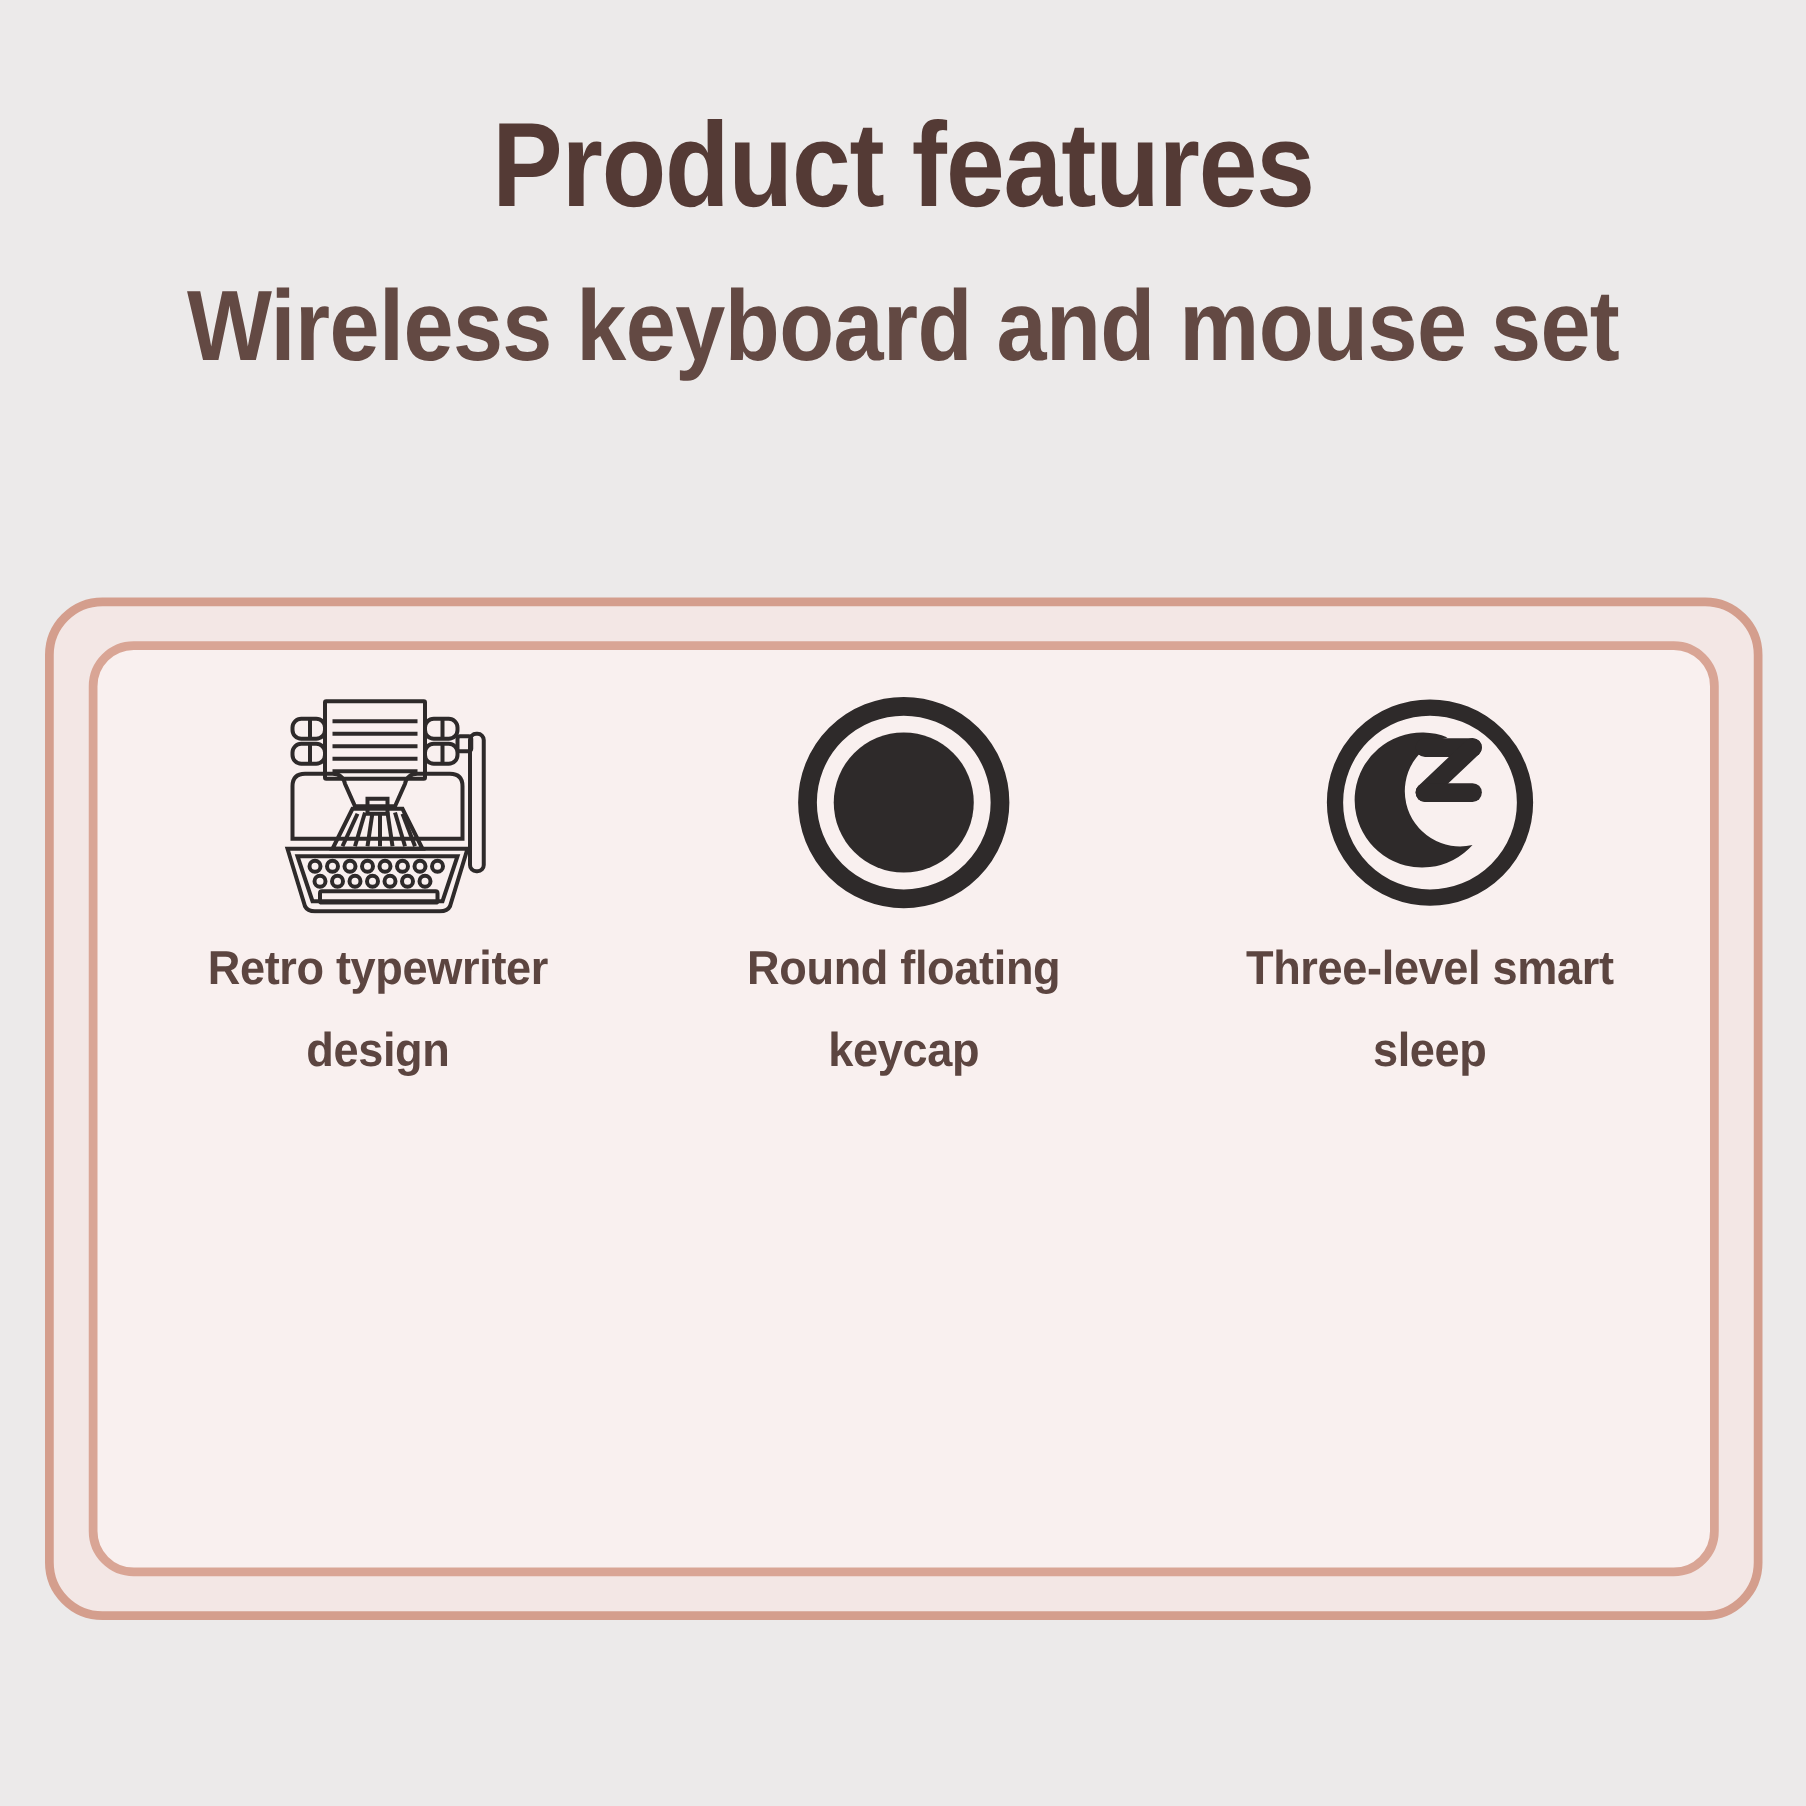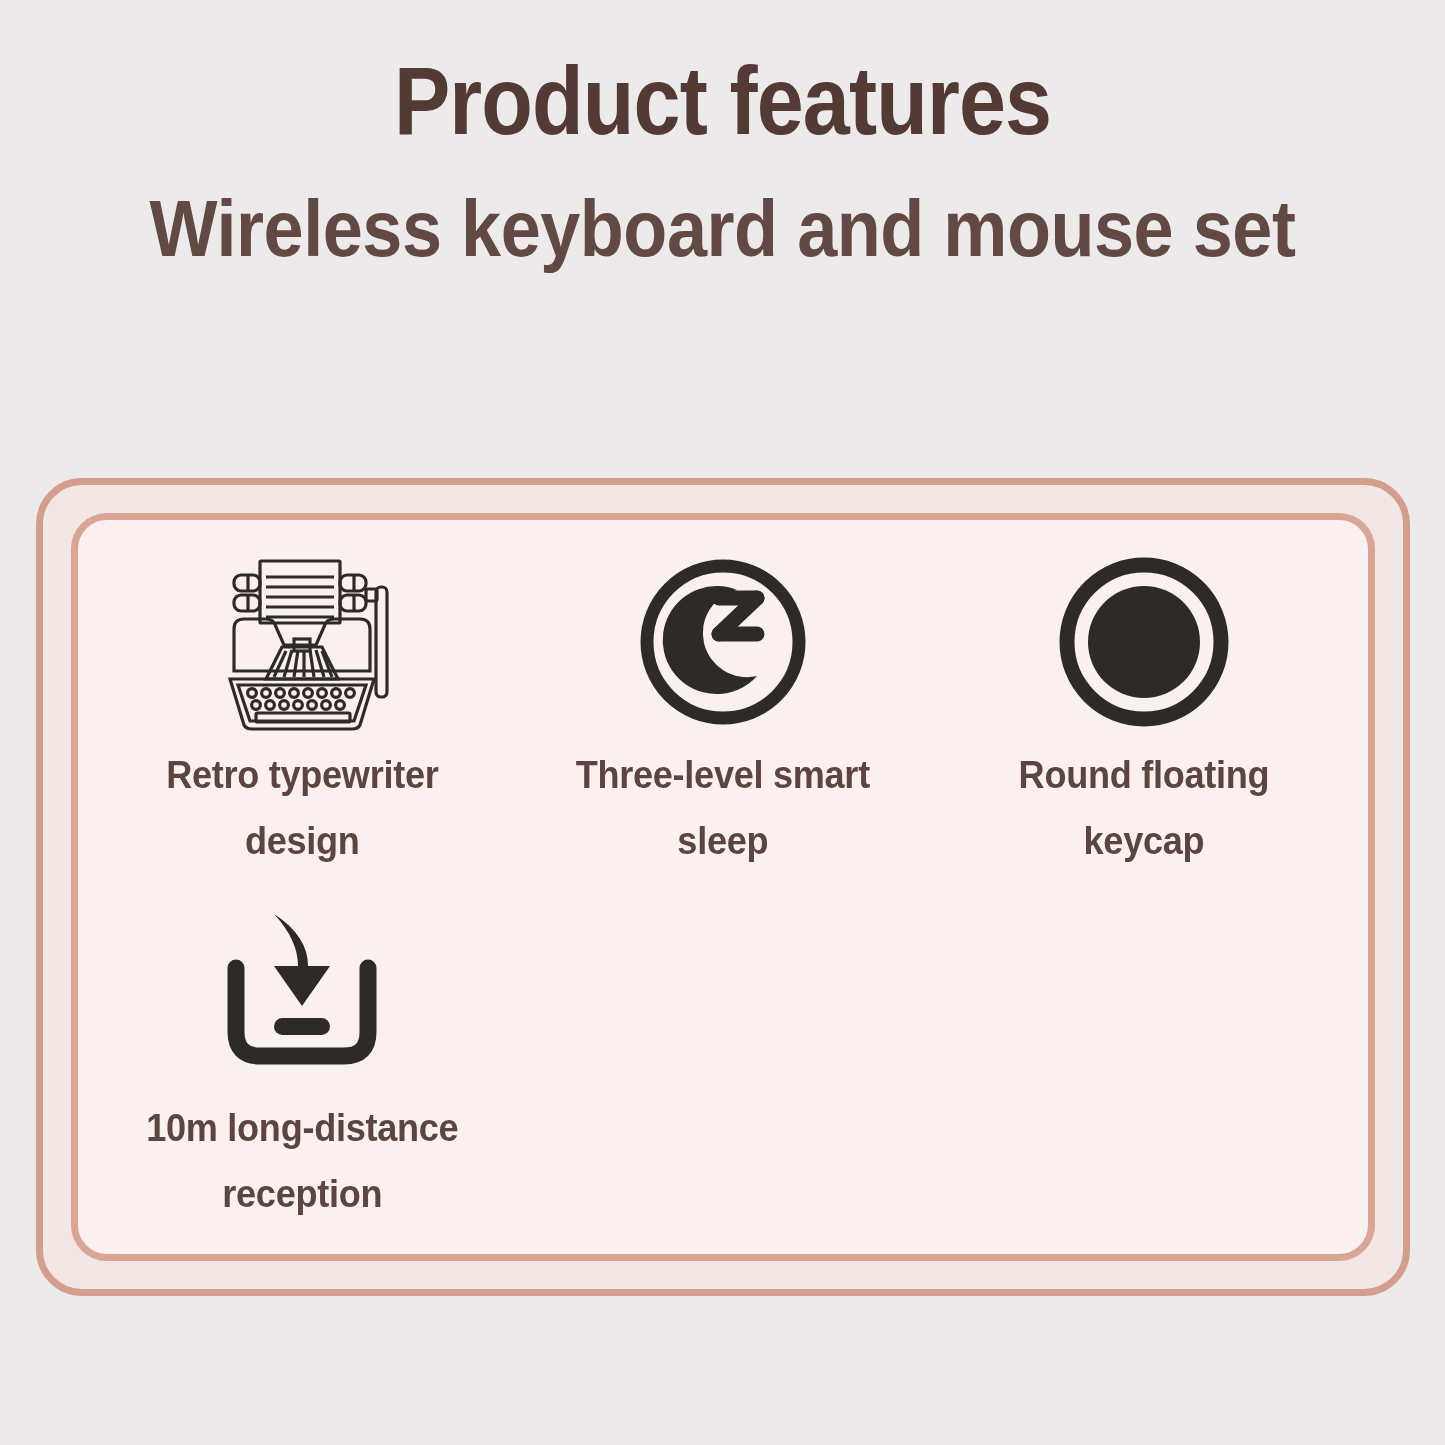--- a/index.html
+++ b/index.html
@@ -18,21 +18,21 @@
     height: 1445px;
     background: #ECEAEA;
   }
 
   
   .header {
     position: absolute;
     top: 0;
     left: 0;
     width: 1445px;
-    padding-top: 52px;
+    padding-top: 84px;
     text-align: center;
   }
 
   .title {
     font-family: "Liberation Sans", sans-serif;
     font-weight: bold;
     font-size: 96px;
     line-height: 1.02;
     letter-spacing: -1px;
     color: #543A35;
@@ -197,66 +197,49 @@
           <div class="caption">
             <div>Retro typewriter</div>
             <div>design</div>
           </div>
         </div>
 
 
         <div class="cell">
           <div class="icon-wrap">
             <svg width="176" height="176" viewBox="0 0 176 176">
+              <circle cx="88" cy="88" r="77" fill="none" stroke="#2E2A2A" stroke-width="15"></circle>
+              <circle cx="88" cy="88" r="56" fill="#2E2A2A"></circle>
+            </svg>
+          </div>
+          <div class="caption">
+            <div>Round floating</div>
+            <div>keycap</div>
+          </div>
+        </div>
+
+        <div class="cell">
+          <div class="icon-wrap">
+            <svg width="176" height="176" viewBox="0 0 176 176">
               <circle cx="88" cy="88" r="76" fill="none" stroke="#2E2A2A" stroke-width="13"></circle>
 
               <path d="M102 36 A54 54 0 1 0 122 122 A44 44 0 1 1 102 36 Z" fill="#2E2A2A"></path>
 
               <g stroke="#2E2A2A" stroke-width="15" stroke-linecap="round" fill="none">
                 <line x1="84" y1="44" x2="122" y2="44"></line>
                 <line x1="122" y1="44" x2="84" y2="80"></line>
                 <line x1="84" y1="80" x2="122" y2="80"></line>
               </g>
             </svg>
           </div>
           <div class="caption">
             <div>Three-level smart</div>
             <div>sleep</div>
           </div>
         </div>
 
-        <div class="cell">
-          <div class="icon-wrap">
-            <svg width="176" height="176" viewBox="0 0 176 176">
-              <circle cx="88" cy="88" r="77" fill="none" stroke="#2E2A2A" stroke-width="15"></circle>
-              <circle cx="88" cy="88" r="56" fill="#2E2A2A"></circle>
-            </svg>
-          </div>
-          <div class="caption">
-            <div>Round floating</div>
-            <div>keycap</div>
-          </div>
-        </div>
-
-        <div class="cell">
-          <div class="icon-wrap">
-            <svg width="180" height="170" viewBox="0 0 180 170">
-
-              <path d="M24 58 L24 122 Q24 146 48 146 L132 146 Q156 146 156 122 L156 58" fill="none" stroke="#2E2A2A" stroke-width="17" stroke-linecap="round"></path>
-
-              <rect x="62" y="108" width="56" height="17" rx="8.5" fill="#2E2A2A"></rect>
-
-              <path d="M62 4 Q86 30 86 56 L86 56 L62 56 L90 96 L118 56 L96 56
-                       Q96 26 62 4 Z" fill="#2E2A2A"></path>
-            </svg>
-          </div>
-          <div class="caption">
-            <div>10m long-distance</div>
-            <div>reception</div>
-          </div>
-        </div>
 
 
       </div>
     </div>
   </div>
 
 </div>
 
 </body></html>

